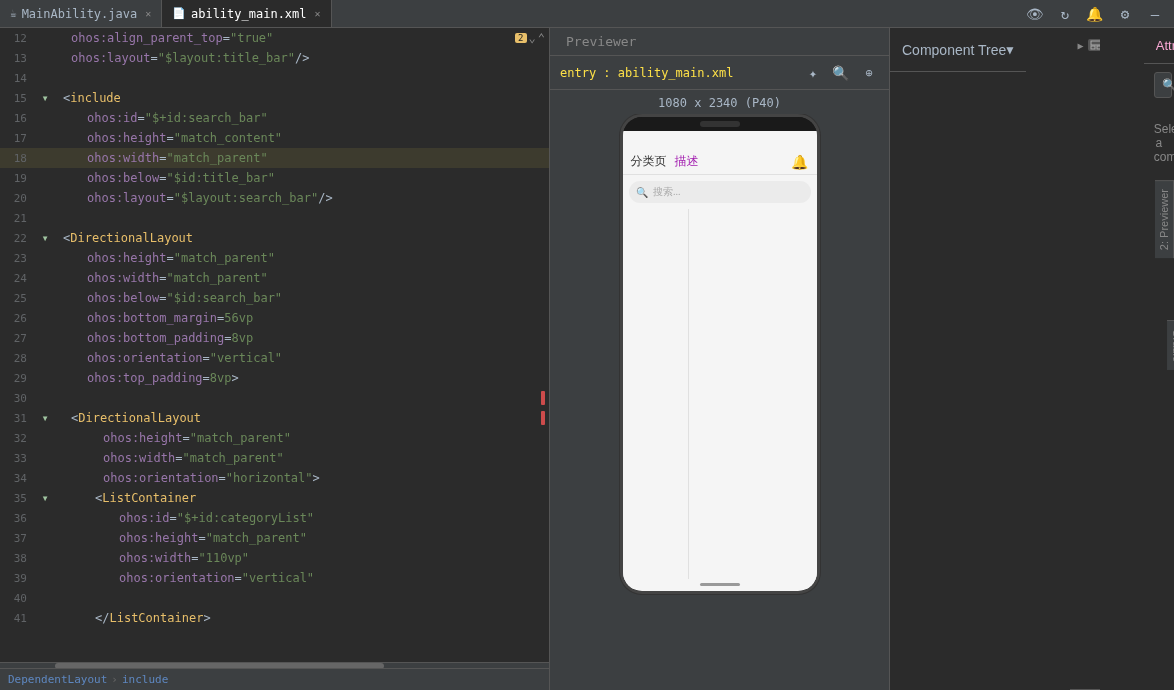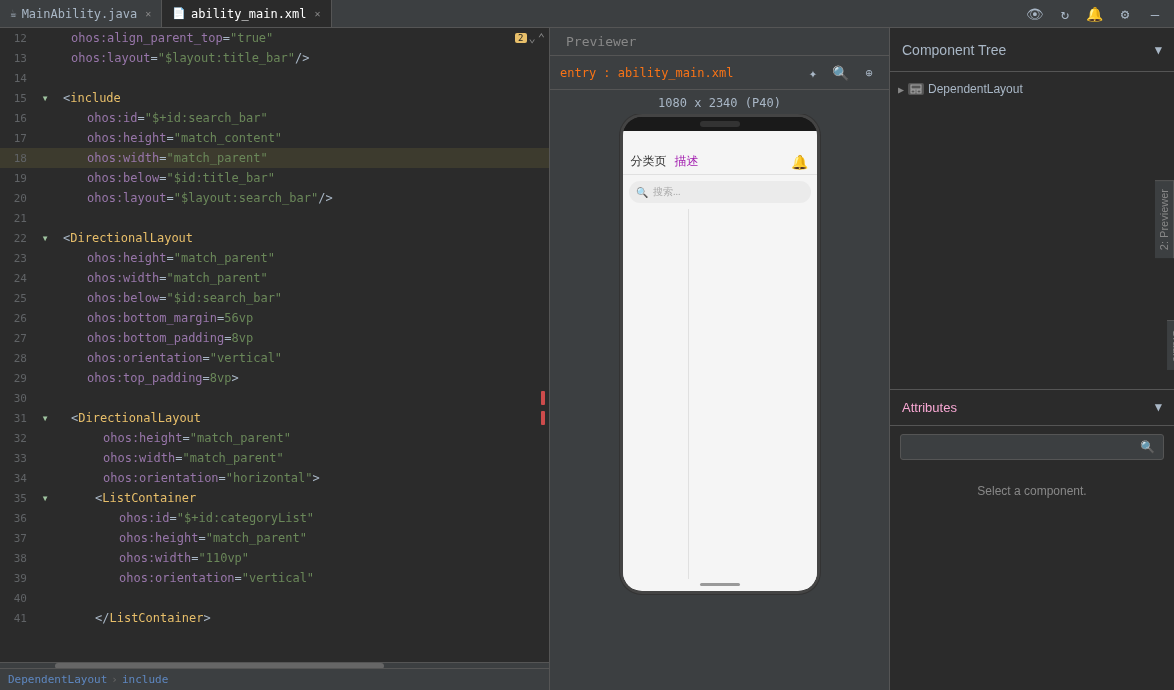--- a/index.html
+++ b/index.html
@@ -191,21 +191,21 @@
       align-items: center;
       height: 34px;
       padding: 0 10px;
       gap: 8px;
       background: #3c3f41;
       border-bottom: 1px solid #555;
       flex-shrink: 0;
     }
     .previewer-entry {
       font-size: 12px;
-      color: #f97316;
+      color: #fde047;
       flex: 1;
     }
     .previewer-icon-btn {
       width: 20px;
       height: 20px;
       display: flex;
       align-items: center;
       justify-content: center;
       cursor: pointer;
       color: #a9b7c6;
@@ -300,23 +300,24 @@
       width: 4px;
       height: 30px;
       background: #555;
       border-radius: 0 2px 2px 0;
     }
 
     
     .right-panel {
       flex: 1;
       display: flex;
-      flex-direction: column;
+      flex-direction: row;
       background: #2b2b2b;
       overflow: hidden;
+      gap: 44px;
     }
     .component-tree-header {
       display: flex;
       align-items: center;
       justify-content: space-between;
       padding: 8px 12px;
       height: 44px;
       border-bottom: 1px solid #555;
       flex-shrink: 0;
     }

